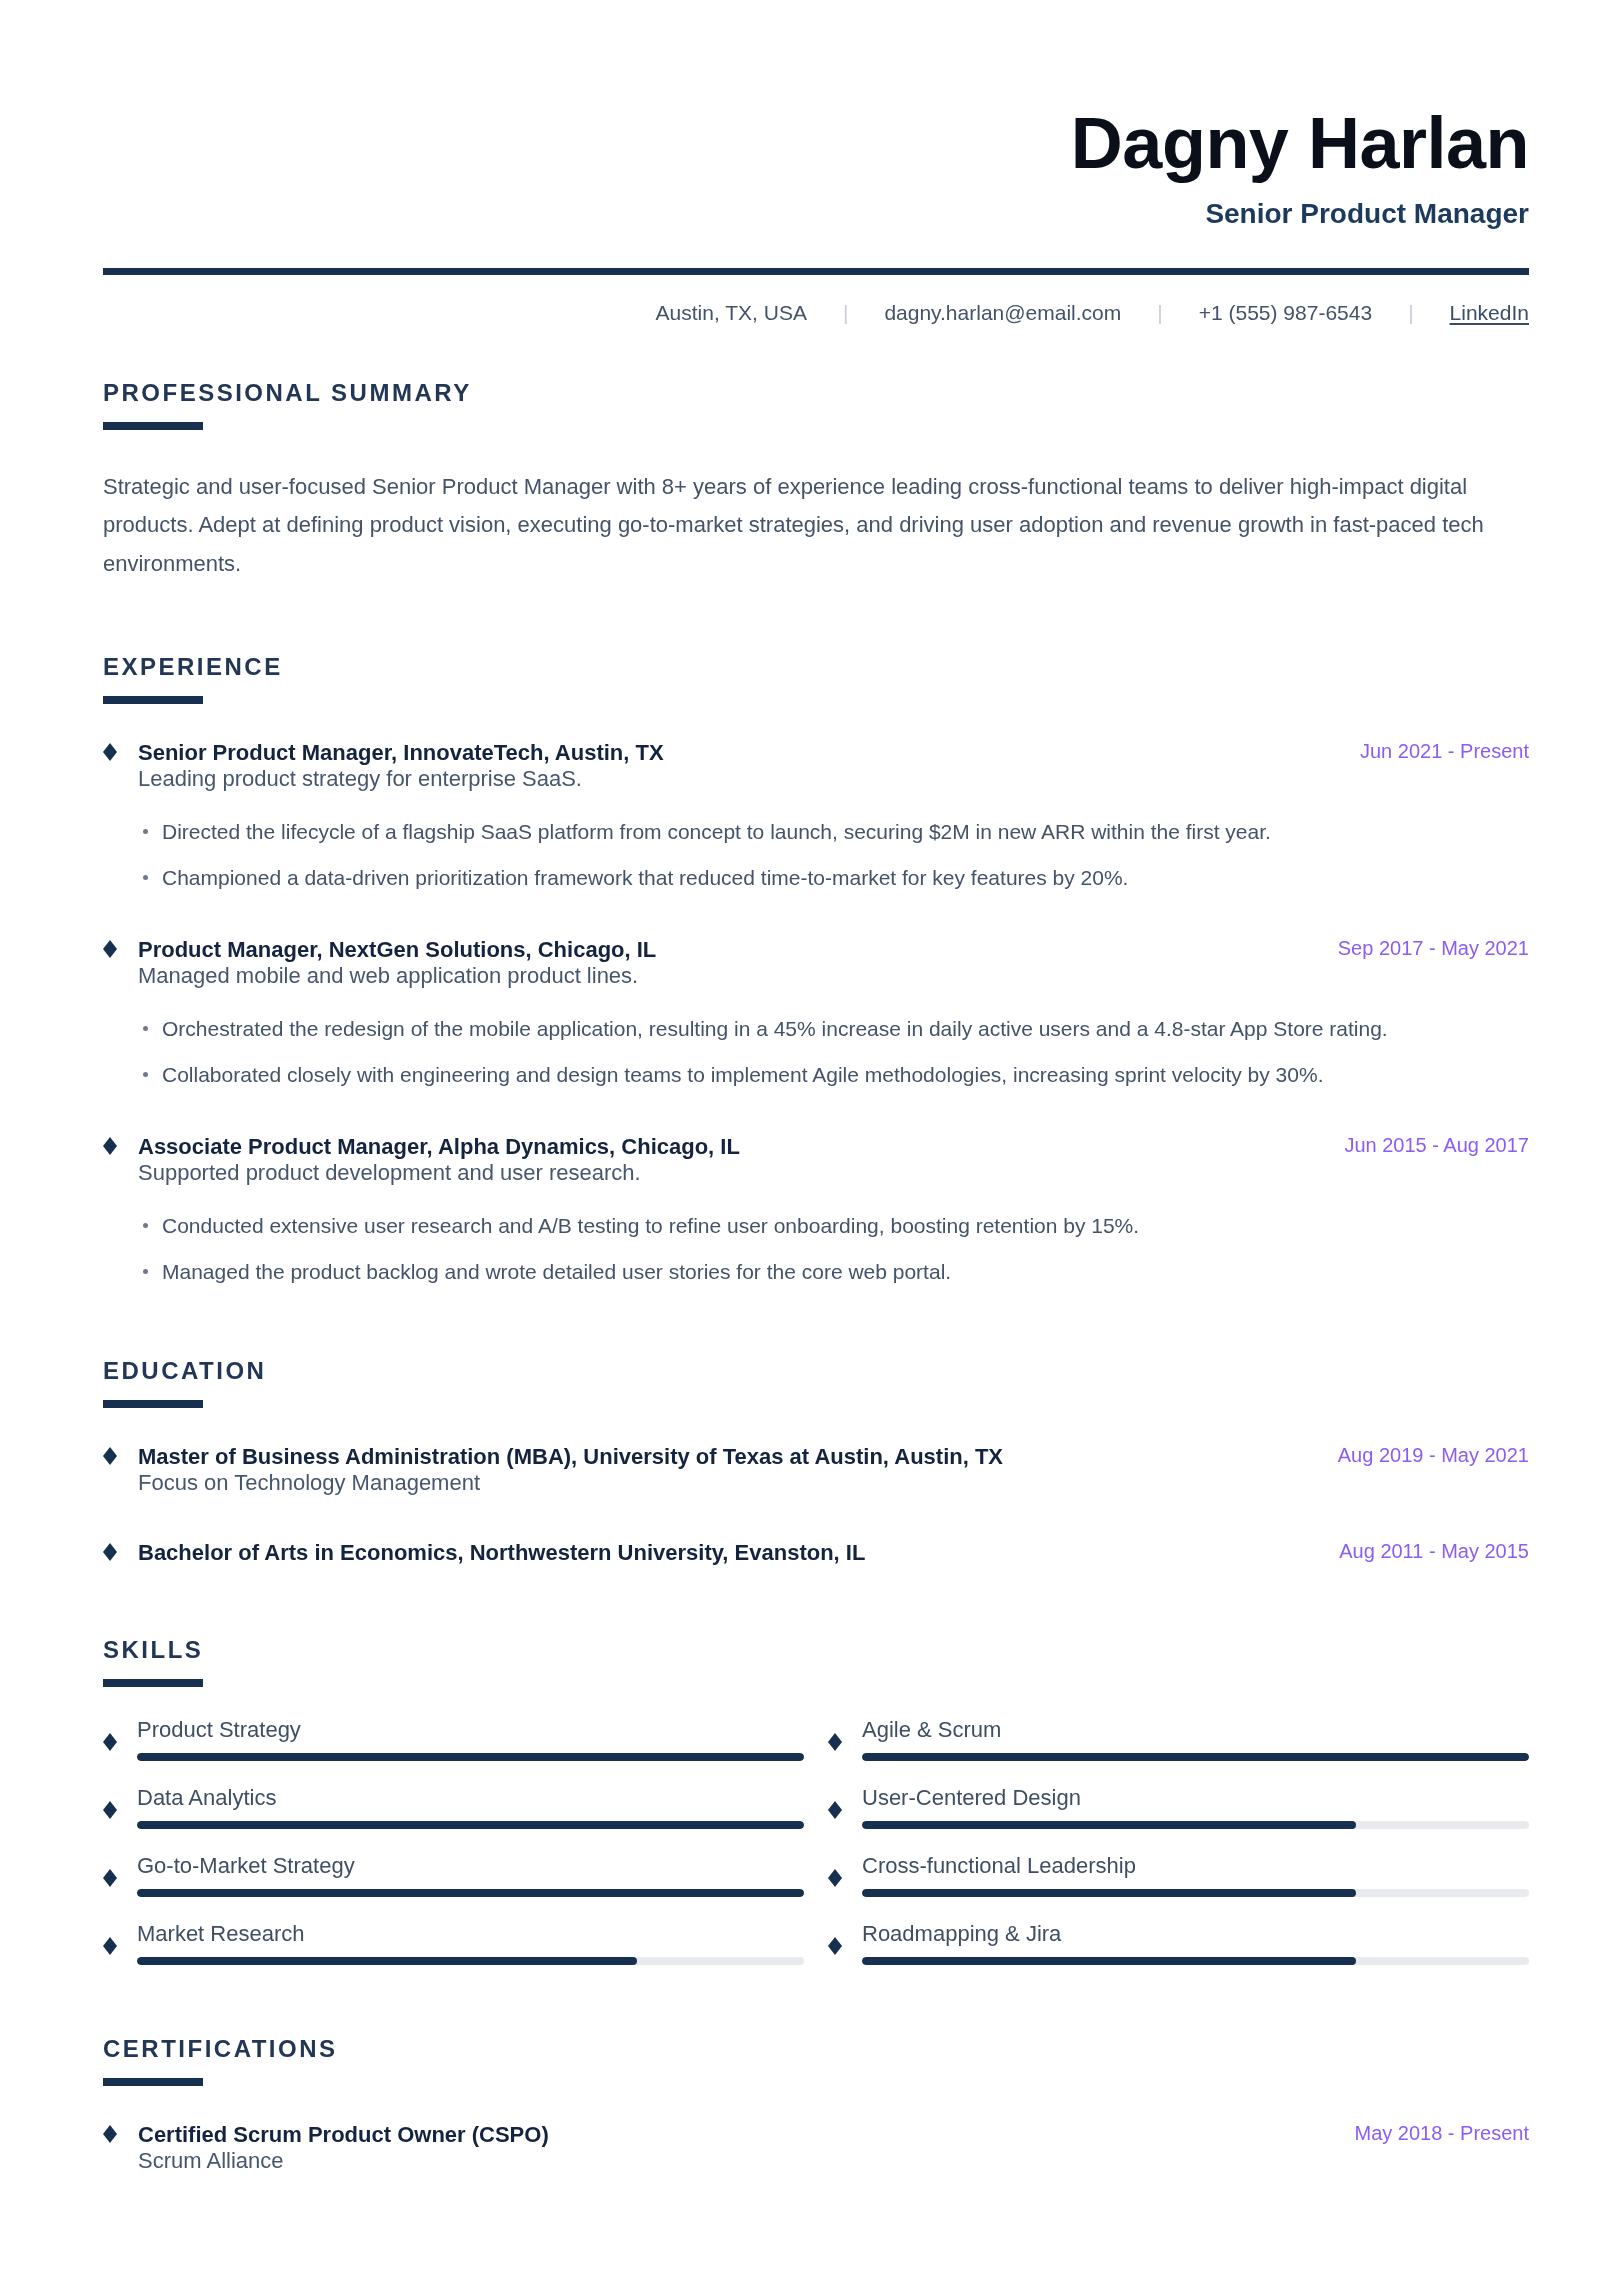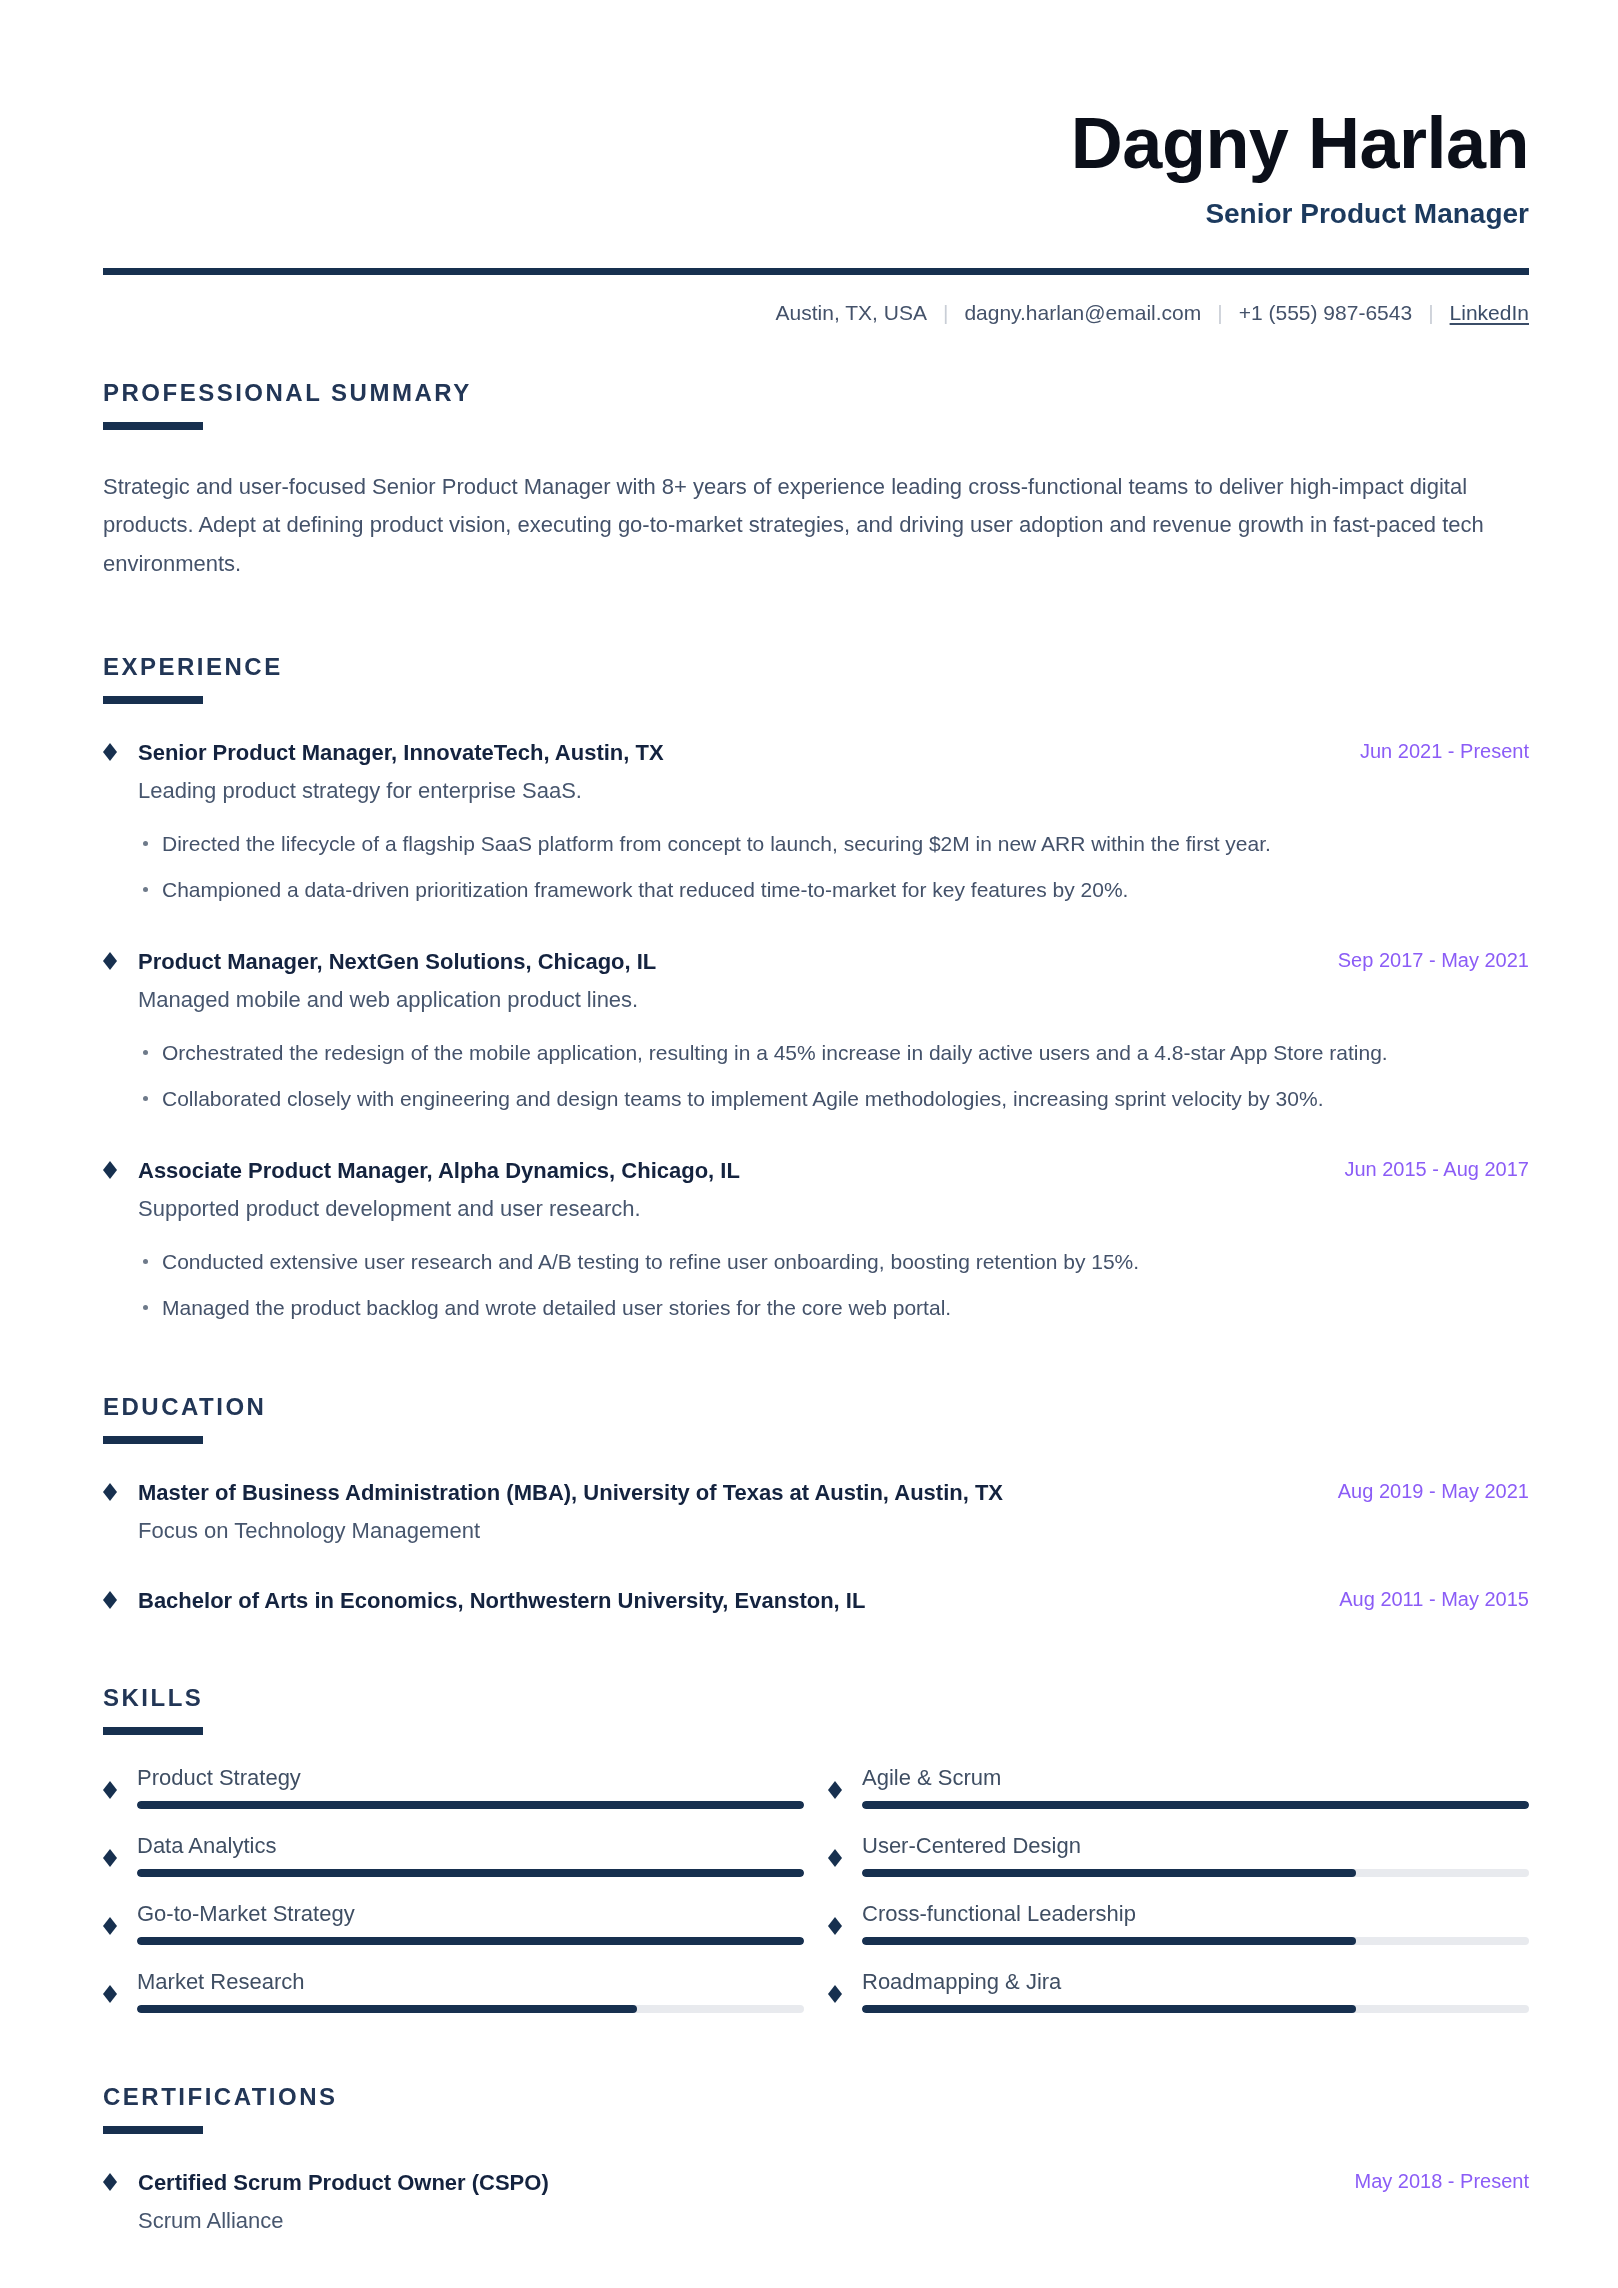--- a/index.html
+++ b/index.html
@@ -17,21 +17,21 @@
   .name {
     font-size:72px; font-weight:700; color:#0B0F19;
     line-height:1.05; letter-spacing:-0.5px;
   }
   .job-title {
     font-size:28px; font-weight:700; color:#1C3A5E; margin-top:16px;
   }
   .header-rule { height:7px; background:#17304F; margin-top:38px; }
   .contact {
     margin-top:26px; font-size:21px; color:#44526A;
-    display:flex; justify-content:flex-end; align-items:center;
+    display:flex; justify-content:flex-end; align-items:center;gap:20px;
   }
   .contact .sep { color:#C9CED6; margin:0 16px; font-weight:400; }
   .contact .link { color:#3B4D68; text-decoration:underline; text-underline-offset:3px; cursor:pointer; }
 
   
   .section { margin-top:70px; }
   .section-heading {
     font-size:24px; font-weight:700; color:#223656; letter-spacing:2.5px;
   }
   .heading-bar { width:100px; height:8px; background:#17304F; margin-top:15px; }
@@ -41,21 +41,21 @@
   
   .entry { position:relative; padding-left:35px; margin-top:36px; }
   .entry + .entry { margin-top:44px; }
   .diamond {
     position:absolute; left:0; top:3px; width:14px; height:18px; background:#17304F;
     clip-path:polygon(50% 0, 100% 50%, 50% 100%, 0 50%);
   }
   .entry-header { display:flex; justify-content:space-between; align-items:flex-start; }
   .entry-title { font-size:22px; font-weight:700; color:#14233F; }
   .entry-date { font-size:20px; color:#8b5cf6; white-space:nowrap; margin-left:20px; }
-  .entry-subtitle { margin-top:12px; font-size:22px; color:#47566E; }
+  .entry-subtitle { font-size:22px; color:#47566E; }
   .bullets { margin-top:24px; }
   .bullet { position:relative; padding-left:24px; margin-top:14px; font-size:21px; line-height:1.5; color:#44526A; }
   .bullet .dot {
     position:absolute; left:5px; top:13px; width:5px; height:5px;
     border-radius:50%; background:#6E7A8A;
   }
 
   
   .skills-grid {
     margin-top:30px;

